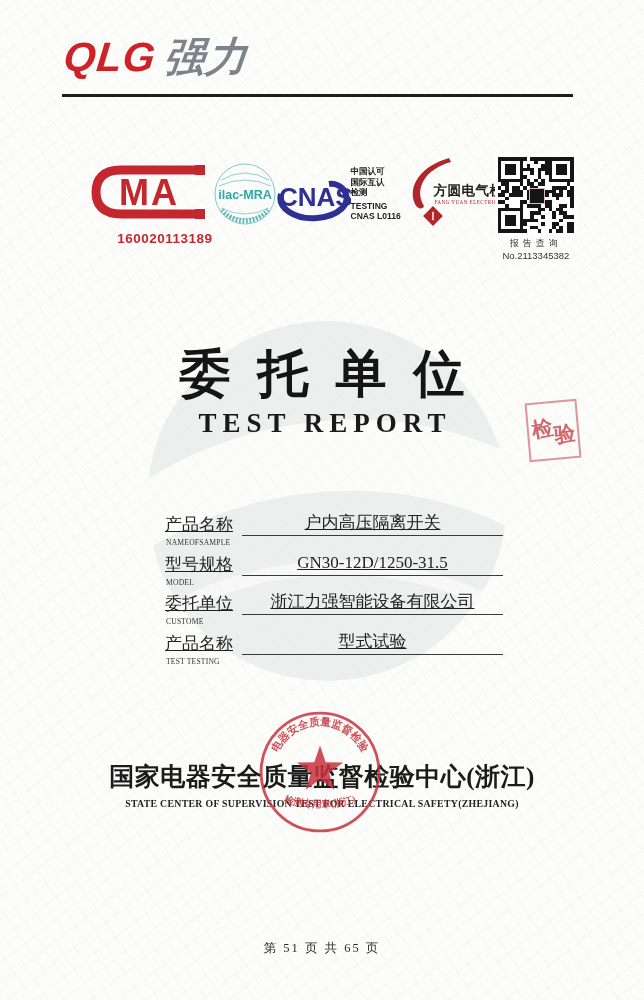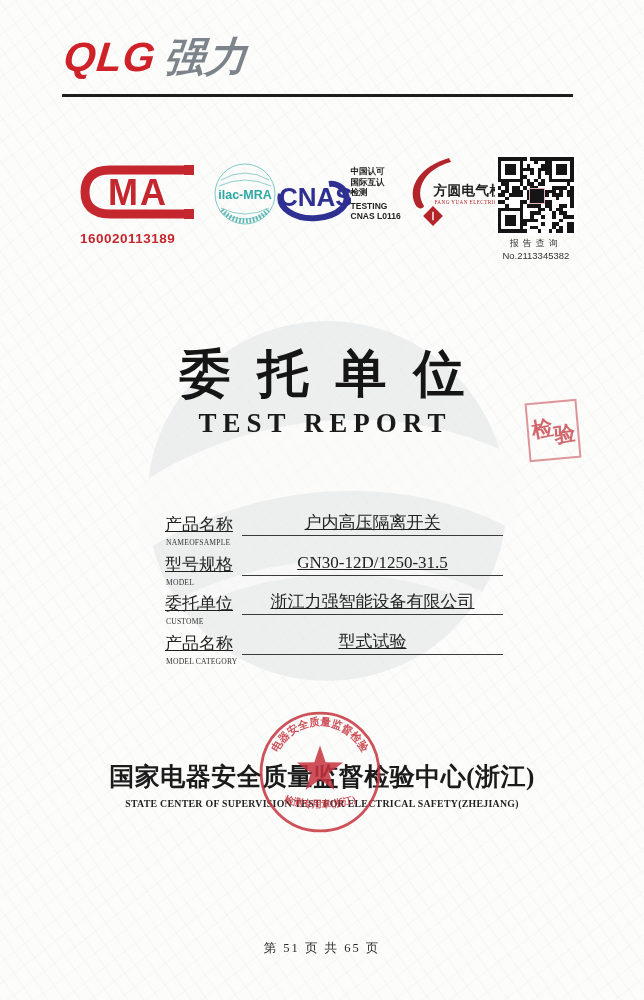--- a/index.html
+++ b/index.html
@@ -12,21 +12,21 @@
     font-family:"Liberation Serif","DejaVu Serif",serif;color:#1f1f1f;
   }
   
   .logo{position:absolute;left:64px;top:30px;font-family:"Liberation Sans","DejaVu Sans",sans-serif;
         font-weight:800;font-style:italic;font-size:41px;letter-spacing:1px;transform:skewX(-6deg);white-space:nowrap;}
   .logo .en{color:#cf2128;}
   .logo .cn{color:#7d838a;margin-left:8px;}
   .rule{position:absolute;left:62px;top:94px;width:511px;height:3px;background:#1e1e1e;}
   
   .certs{position:absolute;left:80px;top:152px;width:494px;height:115px;display:flex;justify-content:space-between;}
-  .cma-col{width:146px;text-align:left;margin-top:8px;}
+  .cma-col{width:146px;text-align:right;margin-top:8px;}
   .cma-num{color:#c4272e;font-family:"Liberation Sans","DejaVu Sans",sans-serif;font-weight:700;font-size:13.5px;letter-spacing:.5px;margin-top:1px;}
   .ilac-col{width:64px;margin-top:10px;}
   .cnas-col{width:74px;margin-top:20px;}
   .acc-text{width:56px;margin-top:14px;font-family:"Liberation Sans","DejaVu Sans",sans-serif;
             font-weight:700;font-size:8.5px;line-height:10.5px;color:#222;white-space:nowrap;}
   .fy-col{position:relative;width:106px;height:90px;margin-top:4px;}
   .fy-name{position:absolute;left:32px;top:26px;font-weight:700;font-size:13.5px;letter-spacing:.5px;color:#222;white-space:nowrap;}
   .fy-sub{position:absolute;left:33px;top:43px;font-size:5.2px;color:#b2252b;letter-spacing:.4px;white-space:nowrap;}
   .qr-col{width:84px;text-align:center;margin-top:5px;}
   .qr{position:relative;width:76px;height:76px;margin:0 auto;background:#fff;outline:3px solid #fff;
@@ -407,21 +407,21 @@
     <div class="frow">
       <div class="flabel-wrap">
         <span class="flabel">委托单位</span>
         <span class="fsub">CUSTOME</span>
       </div>
       <div class="fvalue">浙江力强智能设备有限公司</div>
     </div>
     <div class="frow">
       <div class="flabel-wrap">
         <span class="flabel">产品名称</span>
-        <span class="fsub">MODEL CATEGORY</span>
+        <span class="fsub">TEST TESTING</span>
       </div>
       <div class="fvalue">型式试验</div>
     </div>
   </div>
 
   <div class="org">
     <div class="org-cn">国家电器安全质量监督检验中心(浙江)</div>
     <div class="org-en">STATE CENTER OF SUPERVISION TEST FOR ELECTRICAL SAFETY(ZHEJIANG)</div>
   </div>
 

